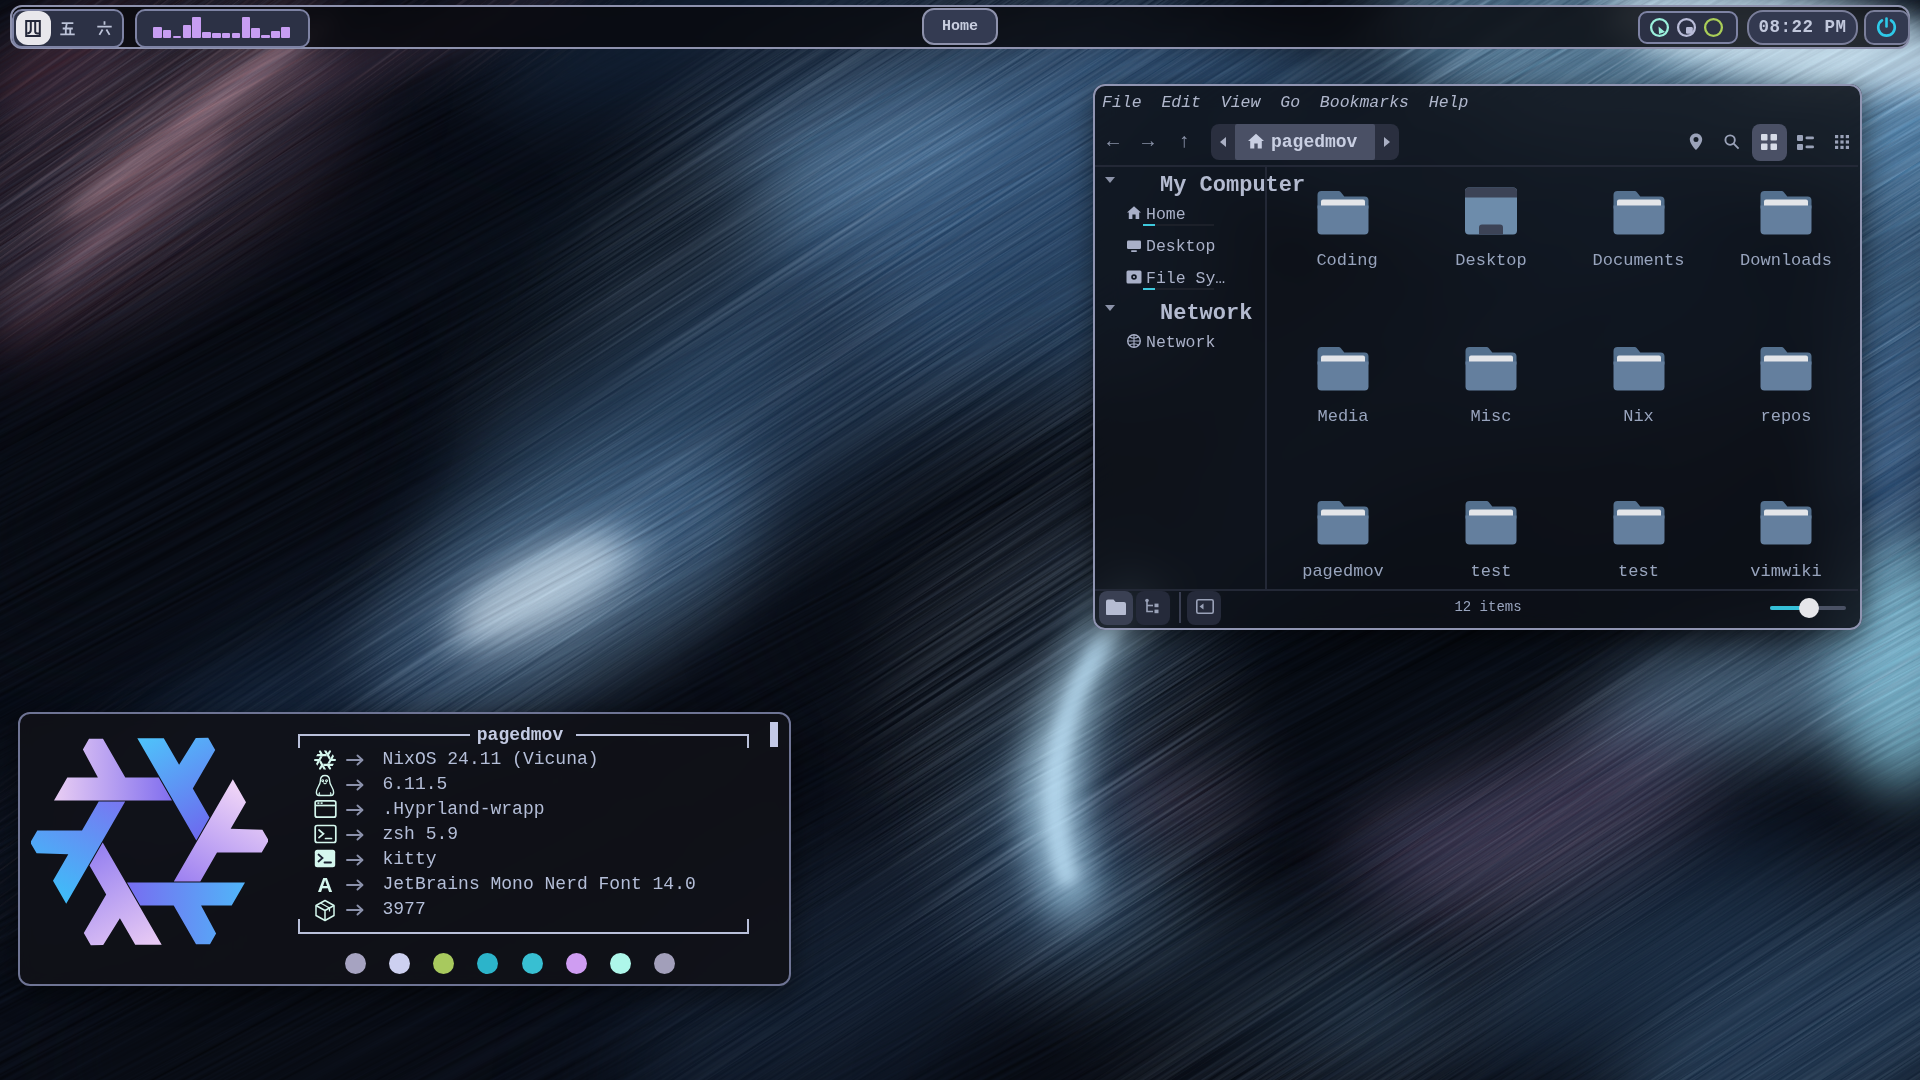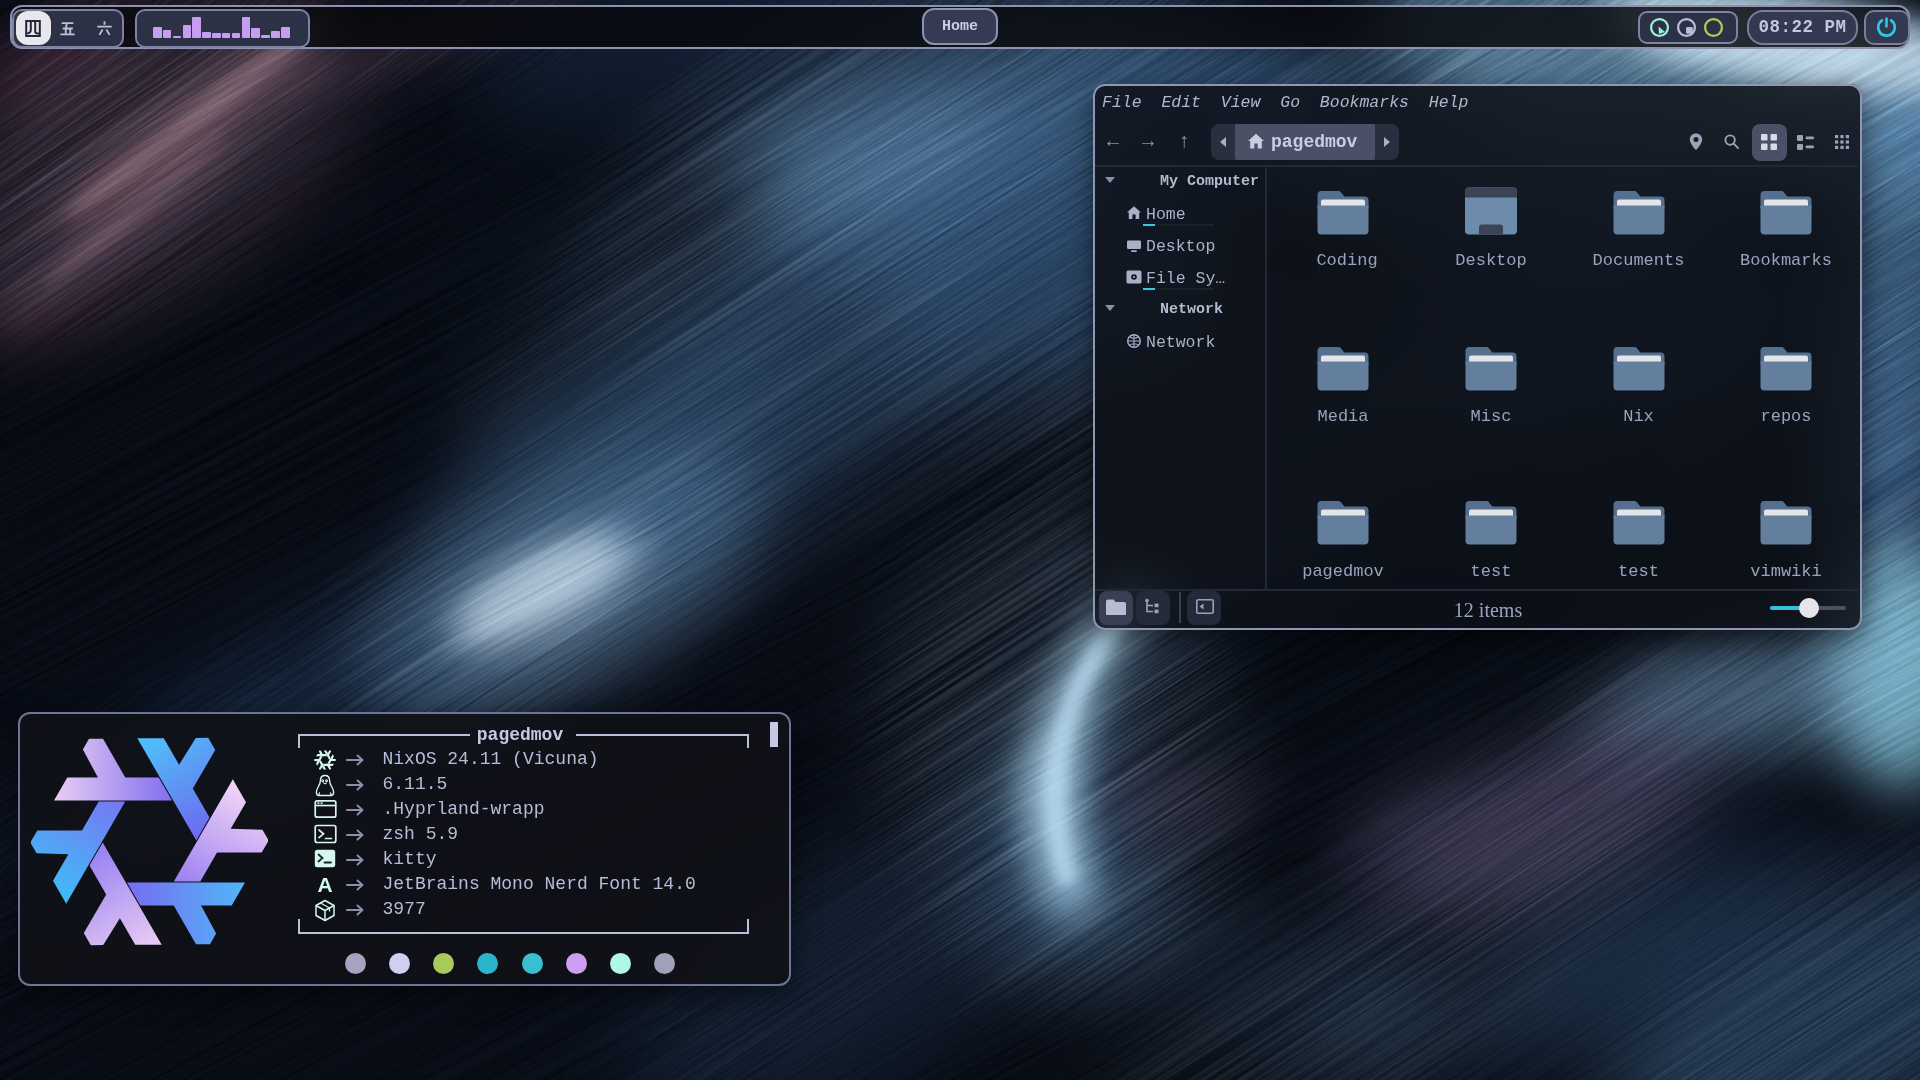--- a/index.html
+++ b/index.html
@@ -26,27 +26,27 @@
   border-radius:12px; background:rgba(13,16,24,0.85); backdrop-filter:blur(12px); color:#aeb5c9; box-shadow:0 8px 28px rgba(0,0,0,0.5); }
 .winring { position:absolute; left:0; top:0; right:0; bottom:0; border-radius:12px; pointer-events:none; z-index:50; }
 #fmmenu { position:absolute; left:9px; top:9px; font-size:16.5px; white-space:pre; color:#b0b7cc;font-style:italic; }
 .tbarrow { position:absolute; top:46px; font-size:20px; font-weight:bold; color:#8a92a8; }
 #pathw { position:absolute; left:118px; top:40px; width:188px; height:36px; background:#2a2f3f; border-radius:8px; }
 #pathact { position:absolute; left:142px; top:40px; width:140px; height:36px; background:#4a5065; border-radius:2px; }
 #pathtxt { position:absolute; left:178px; top:48px; font-size:18px; font-weight:bold; color:#c9cfe2; }
 #vbtn { position:absolute; left:659px; top:40px; width:35px; height:37px; background:#4a5065; border-radius:8px; }
 .hline { position:absolute; background:#232836; height:1.5px; }
 .vline { position:absolute; background:#232836; width:1.5px; }
-.sbhdr { position:absolute; left:29px; font-size:15px; font-weight:bold; color:#b3bacf;padding-left:38px; }
+.sbhdr { position:absolute; left:29px; font-size:22px; font-weight:bold; color:#b3bacf;padding-left:38px; }
 .sbitem { position:absolute; left:53px; font-size:16.5px; color:#aab1c8; }
 .sbicon { position:absolute; left:33px; }
 .fold { position:absolute; }
 .flab { position:absolute; width:148px; text-align:center; font-size:17px; color:#98a4bd; }
 .stbtn { position:absolute; top:506.5px; width:34px; height:34px; border-radius:8px; background:#252a3a; }
-#stitems { position:absolute; left:320px; top:515px; width:150px; text-align:center; font-size:20px; color:#9aa5bf;font-family:Liberation Serif, serif; }
+#stitems { position:absolute; left:320px; top:515px; width:150px; text-align:center; font-size:14px; color:#9aa5bf; }
 
 #fetch { position:absolute; left:18px; top:712px; width:773px; height:274px;
   border-radius:12px; background:rgba(16,17,24,0.92); backdrop-filter:blur(8px); box-shadow:0 8px 28px rgba(0,0,0,0.5); }
 .fline { position:absolute; background:#b9c0da; }
 #ftitle { position:absolute; left:452px; top:13px; width:100px; text-align:center; font-size:18px; font-weight:bold; color:#c3cae2; }
 .fic { position:absolute; left:295px; width:24px; text-align:center; }
 .farrs { position:absolute; left:328px; }
 .ftxt { position:absolute; left:364.5px; font-size:18px; color:#b4bed8; white-space:pre; }
 .fdot { position:absolute; top:241px; width:21px; height:21px; border-radius:50%; }
 #fcur { position:absolute; left:752px; top:10px; width:7.5px; height:25px; background:#c3c9e6; }
@@ -500,21 +500,21 @@
         <use href="#desktopicon"></use>
       </svg>
 <div class="flab" style="left:324px;top:167px">Desktop</div>
 <svg class="fold" style="left:517.5px;top:101.5px" width="56" height="51" viewBox="0 0 56 51">
         <use href="#folder"></use>
       </svg>
 <div class="flab" style="left:471.5px;top:167px">Documents</div>
 <svg class="fold" style="left:665px;top:101.5px" width="56" height="51" viewBox="0 0 56 51">
         <use href="#folder"></use>
       </svg>
-<div class="flab" style="left:619px;top:167px">Bookmarks</div>
+<div class="flab" style="left:619px;top:167px">Downloads</div>
 <svg class="fold" style="left:222px;top:258px" width="56" height="51" viewBox="0 0 56 51">
         <use href="#folder"></use>
       </svg>
 <div class="flab" style="left:176px;top:323px">Media</div>
 <svg class="fold" style="left:370px;top:258px" width="56" height="51" viewBox="0 0 56 51">
         <use href="#folder"></use>
       </svg>
 <div class="flab" style="left:324px;top:323px">Misc</div>
 <svg class="fold" style="left:517.5px;top:258px" width="56" height="51" viewBox="0 0 56 51">
         <use href="#folder"></use>

